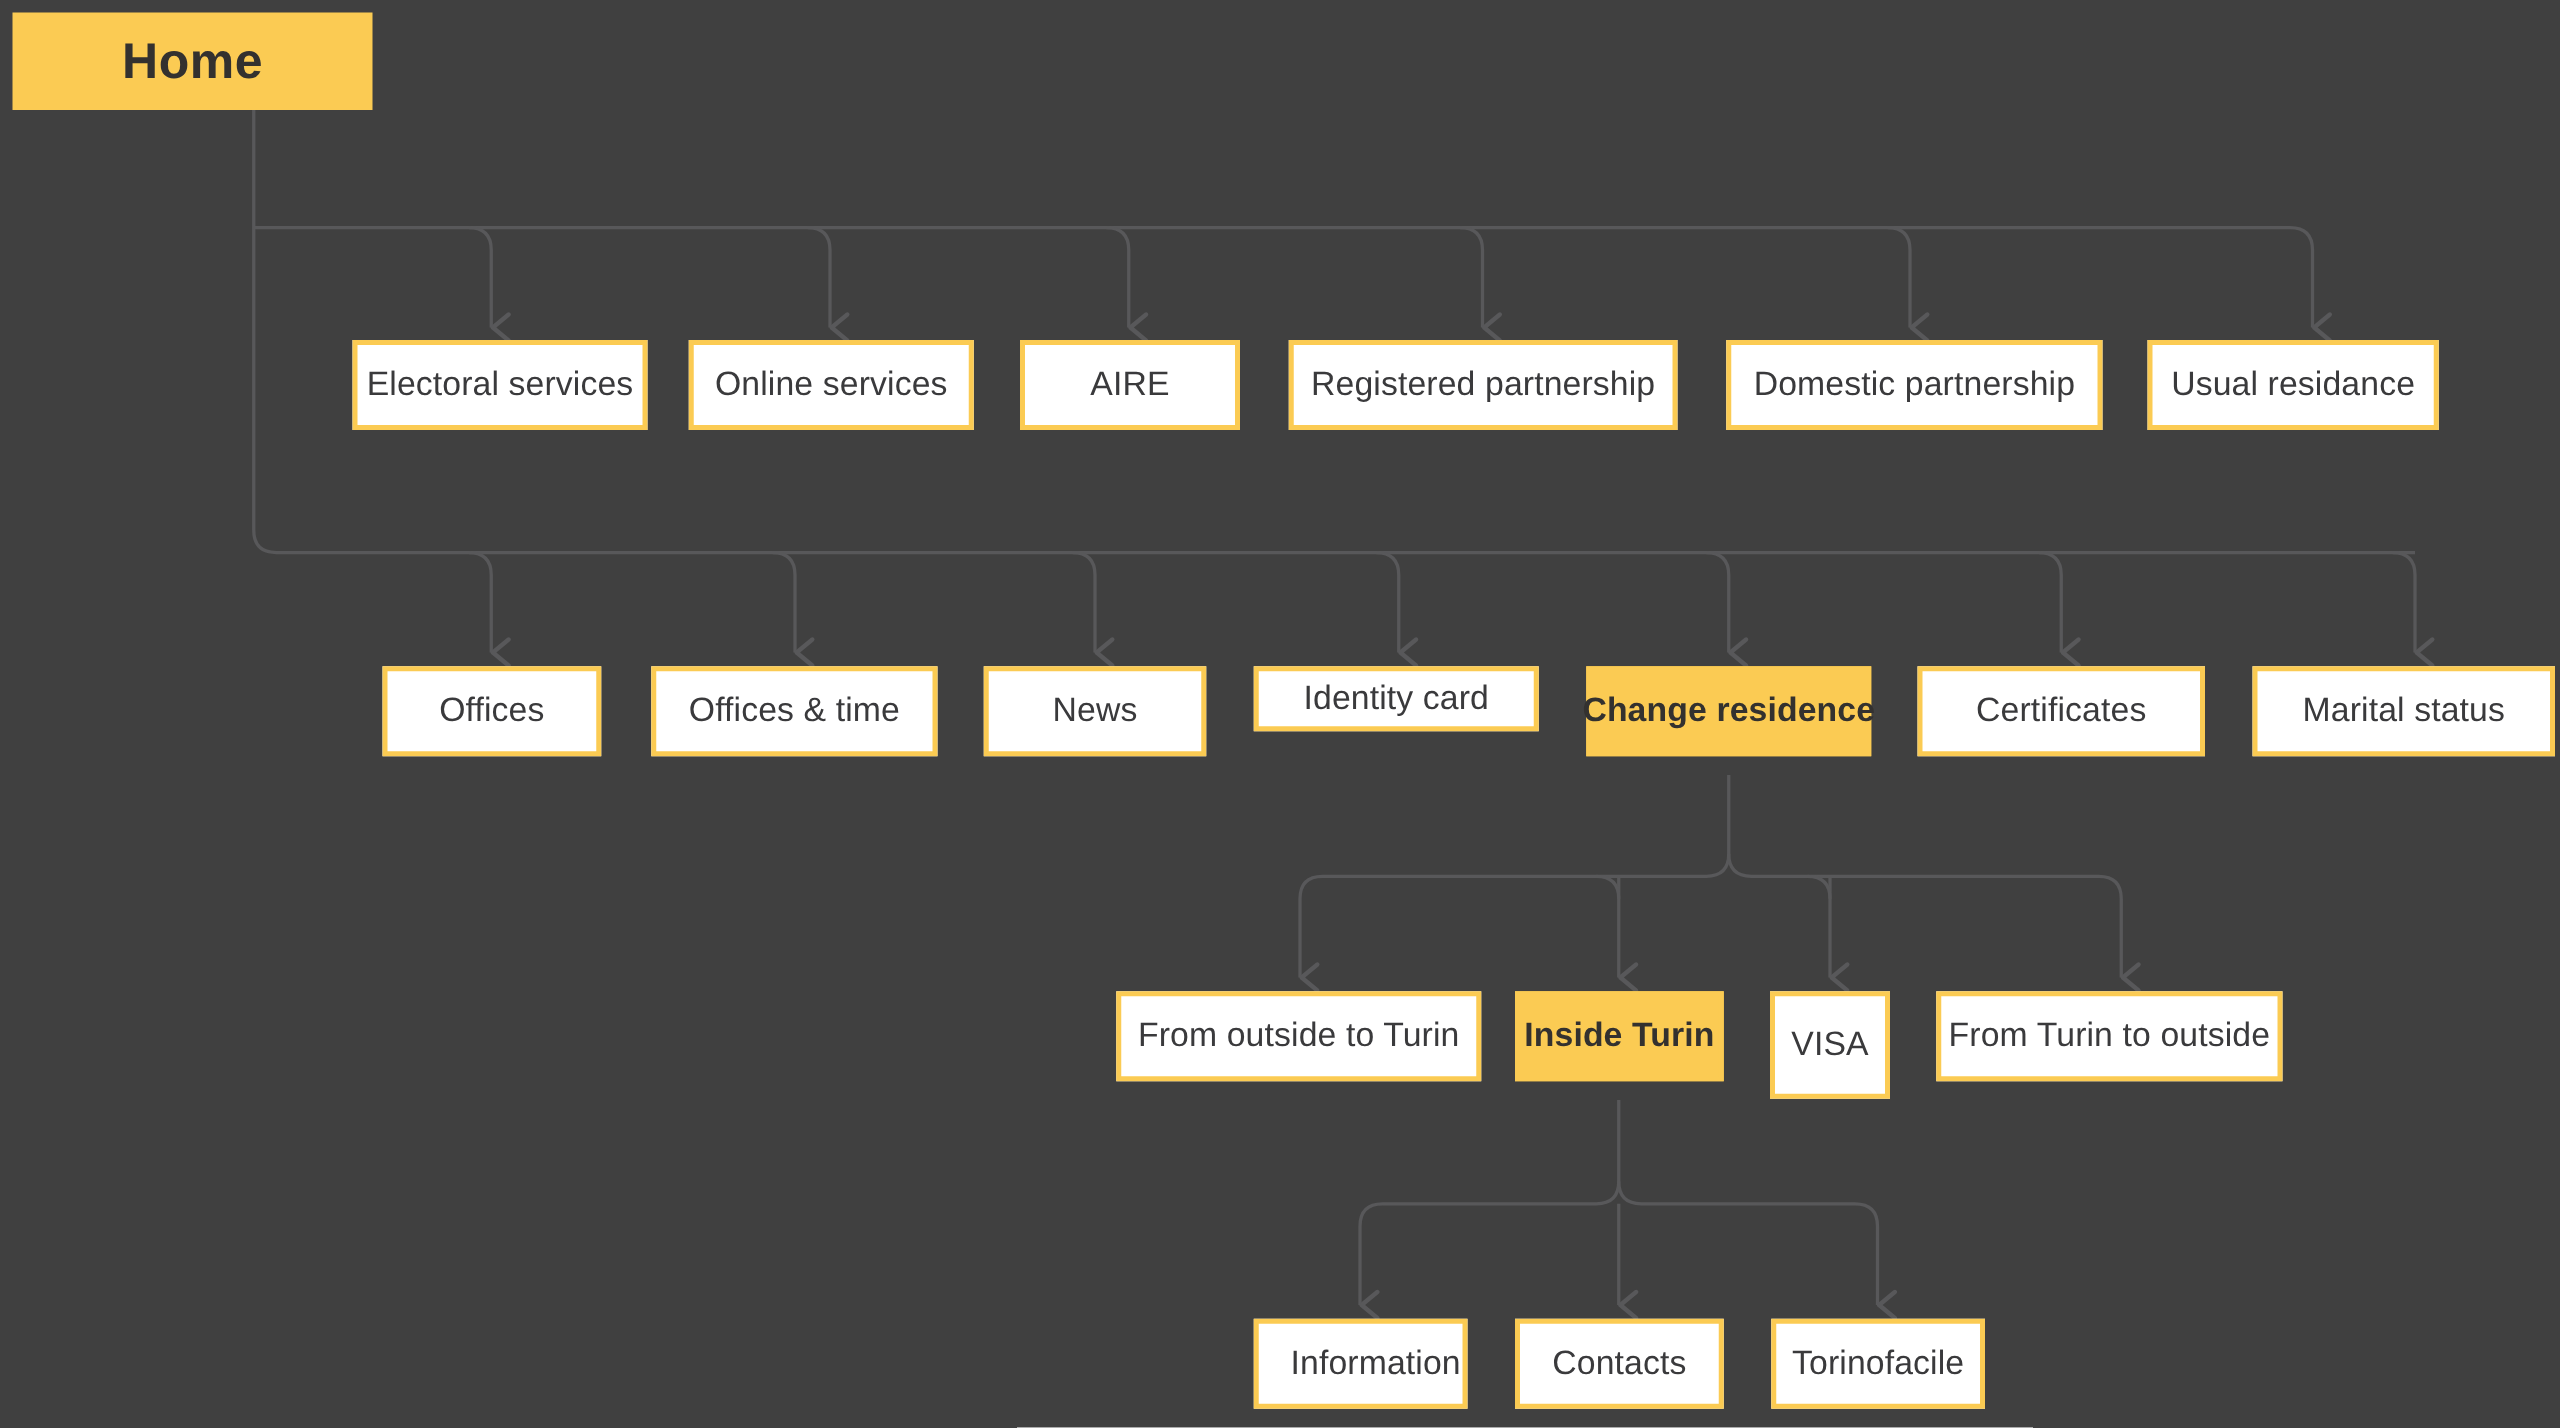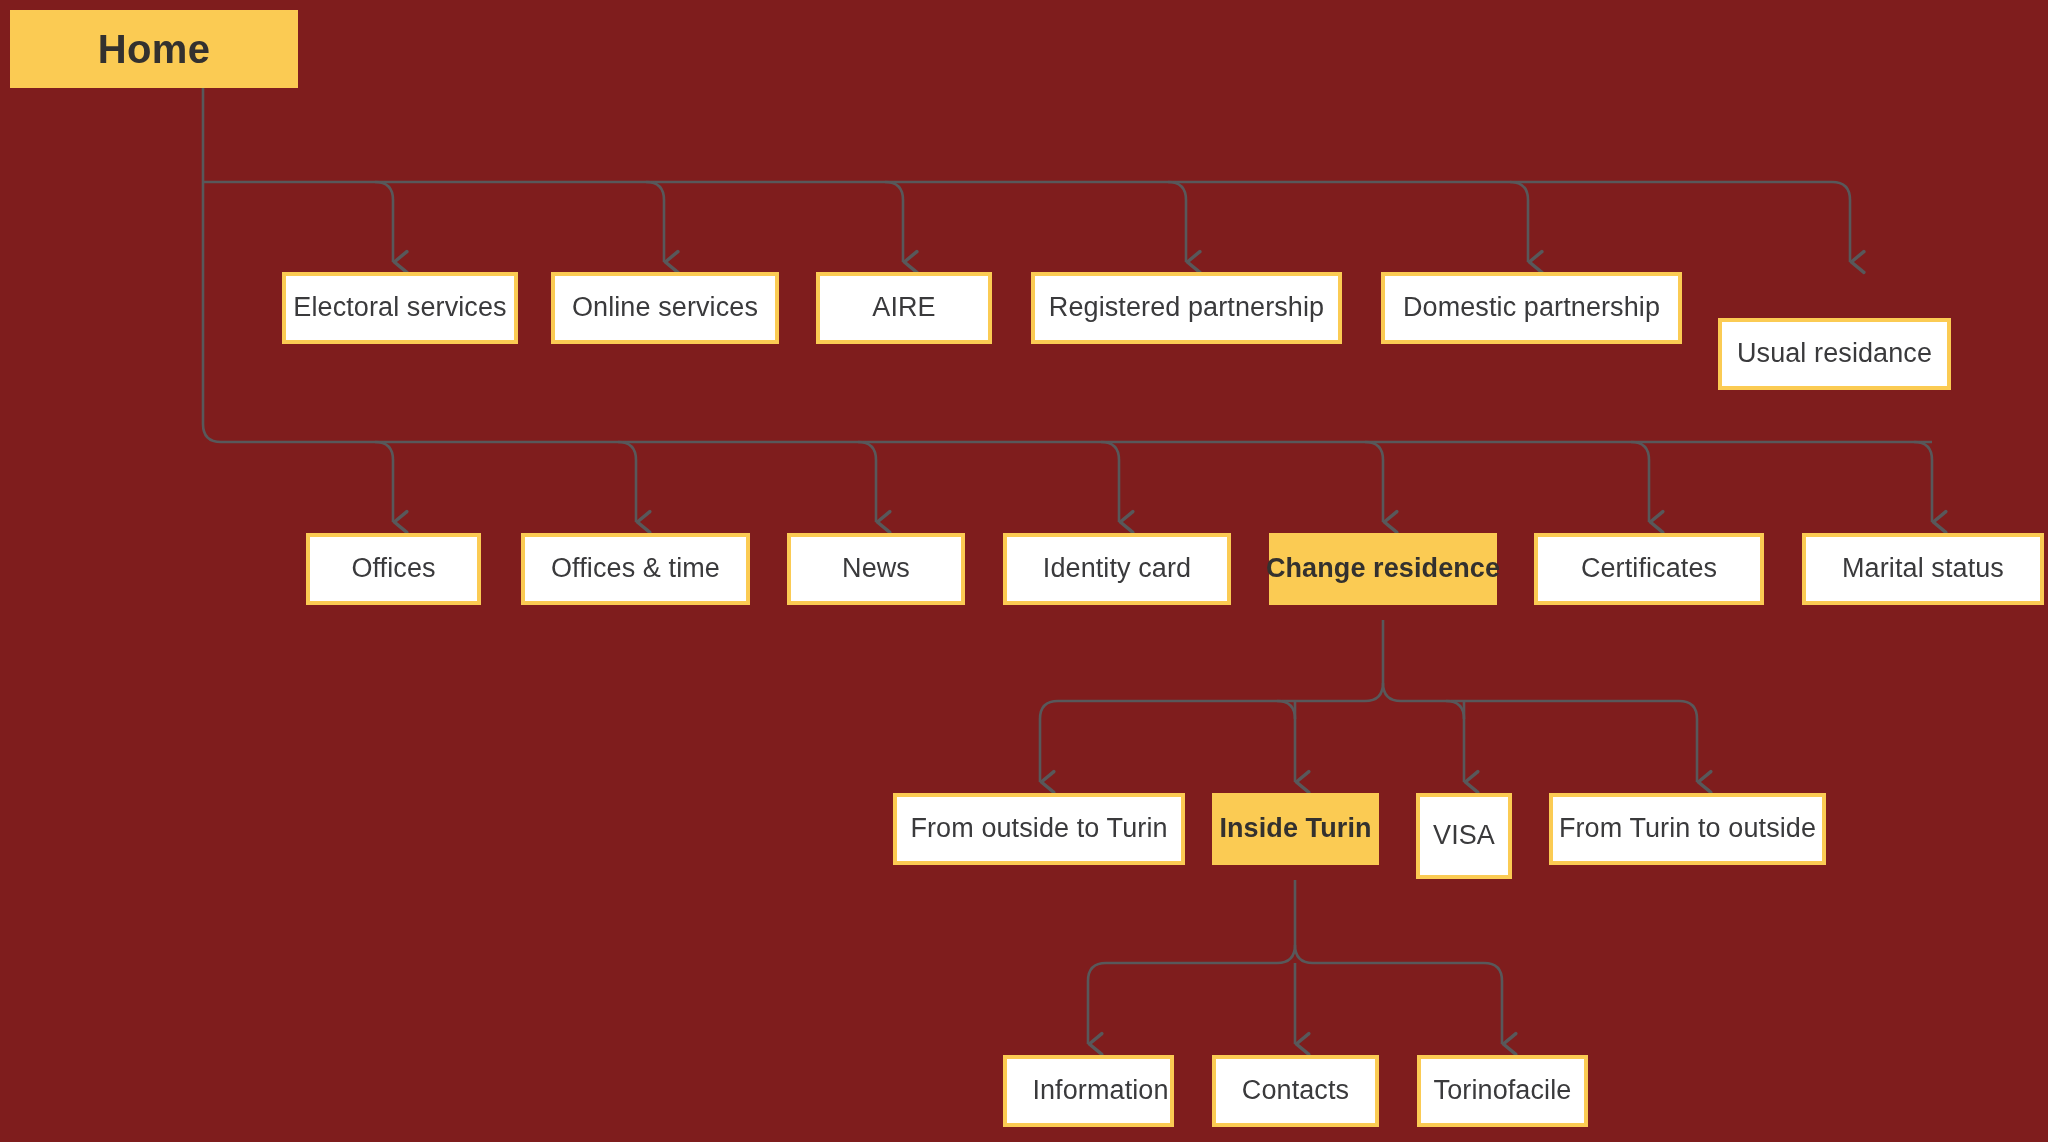--- a/index.html
+++ b/index.html
@@ -8,21 +8,21 @@
     padding: 0;
     background: #ffffff;
   }
   body {
     font-family: "Liberation Sans", sans-serif;
   }
   #canvas {
     position: relative;
     width: 2048px;
     height: 1142px;
-    background: #7f1d1d;
+    background: #404040;
     overflow: hidden;
   }
   #connectors {
     position: absolute;
     left: 0;
     top: 0;
     width: 2048px;
     height: 1142px;
     pointer-events: none;
   }
@@ -123,34 +123,34 @@
   </div>
   <div class="node" style="left:816px; top:272px; width:176px; height:72px;">
     <span class="node-label">AIRE</span>
   </div>
   <div class="node" style="left:1031px; top:272px; width:311px; height:72px;">
     <span class="node-label">Registered partnership</span>
   </div>
   <div class="node" style="left:1381px; top:272px; width:301px; height:72px;">
     <span class="node-label">Domestic partnership</span>
   </div>
-  <div class="node" style="left:1718px; top:272px; width:233px; height:72px;margin-top:46px;">
+  <div class="node" style="left:1718px; top:272px; width:233px; height:72px;">
     <span class="node-label">Usual residance</span>
   </div>
 
   <div class="node" style="left:306px; top:533px; width:175px; height:72px;">
     <span class="node-label">Offices</span>
   </div>
   <div class="node" style="left:521px; top:533px; width:229px; height:72px;">
     <span class="node-label">Offices &amp; time</span>
   </div>
   <div class="node" style="left:787px; top:533px; width:178px; height:72px;">
     <span class="node-label">News</span>
   </div>
-  <div class="node" style="left:1003px; top:533px; width:228px; height:72px;">
+  <div class="node" style="left:1003px; top:533px; width:228px; height:52px;">
     <span class="node-label">Identity card</span>
   </div>
   <div class="node filled" style="left:1269px; top:533px; width:228px; height:72px;">
     <span class="node-label">Change residence</span>
   </div>
   <div class="node" style="left:1534px; top:533px; width:230px; height:72px;">
     <span class="node-label">Certificates</span>
   </div>
   <div class="node" style="left:1802px; top:533px; width:242px; height:72px;">
     <span class="node-label">Marital status</span>

